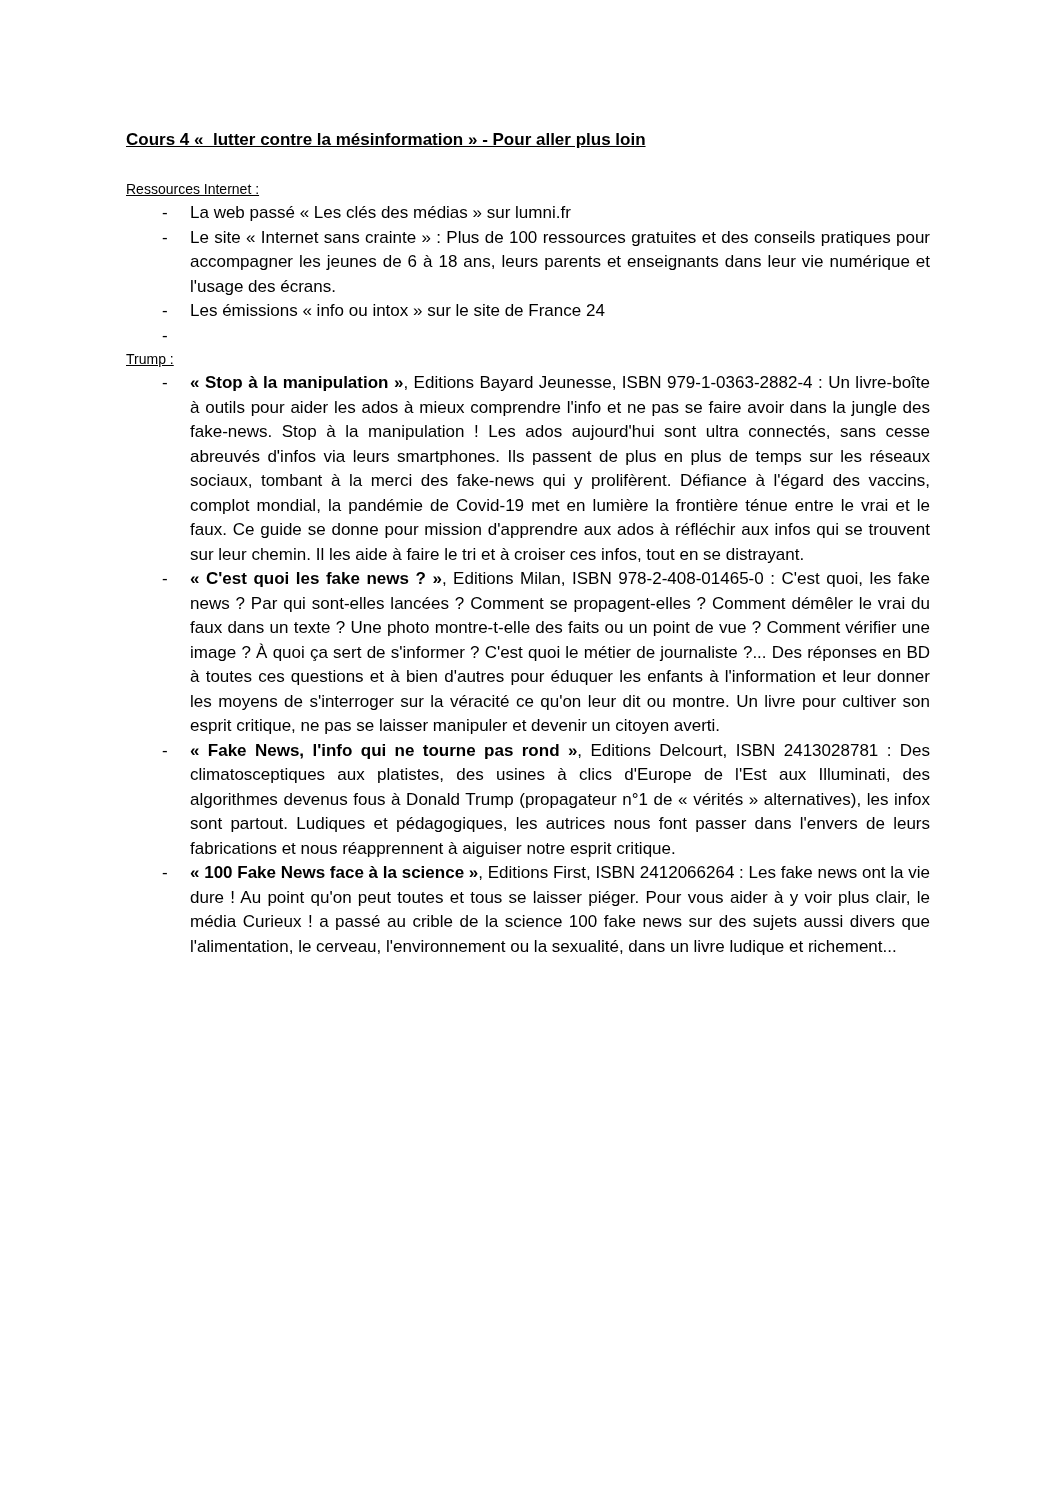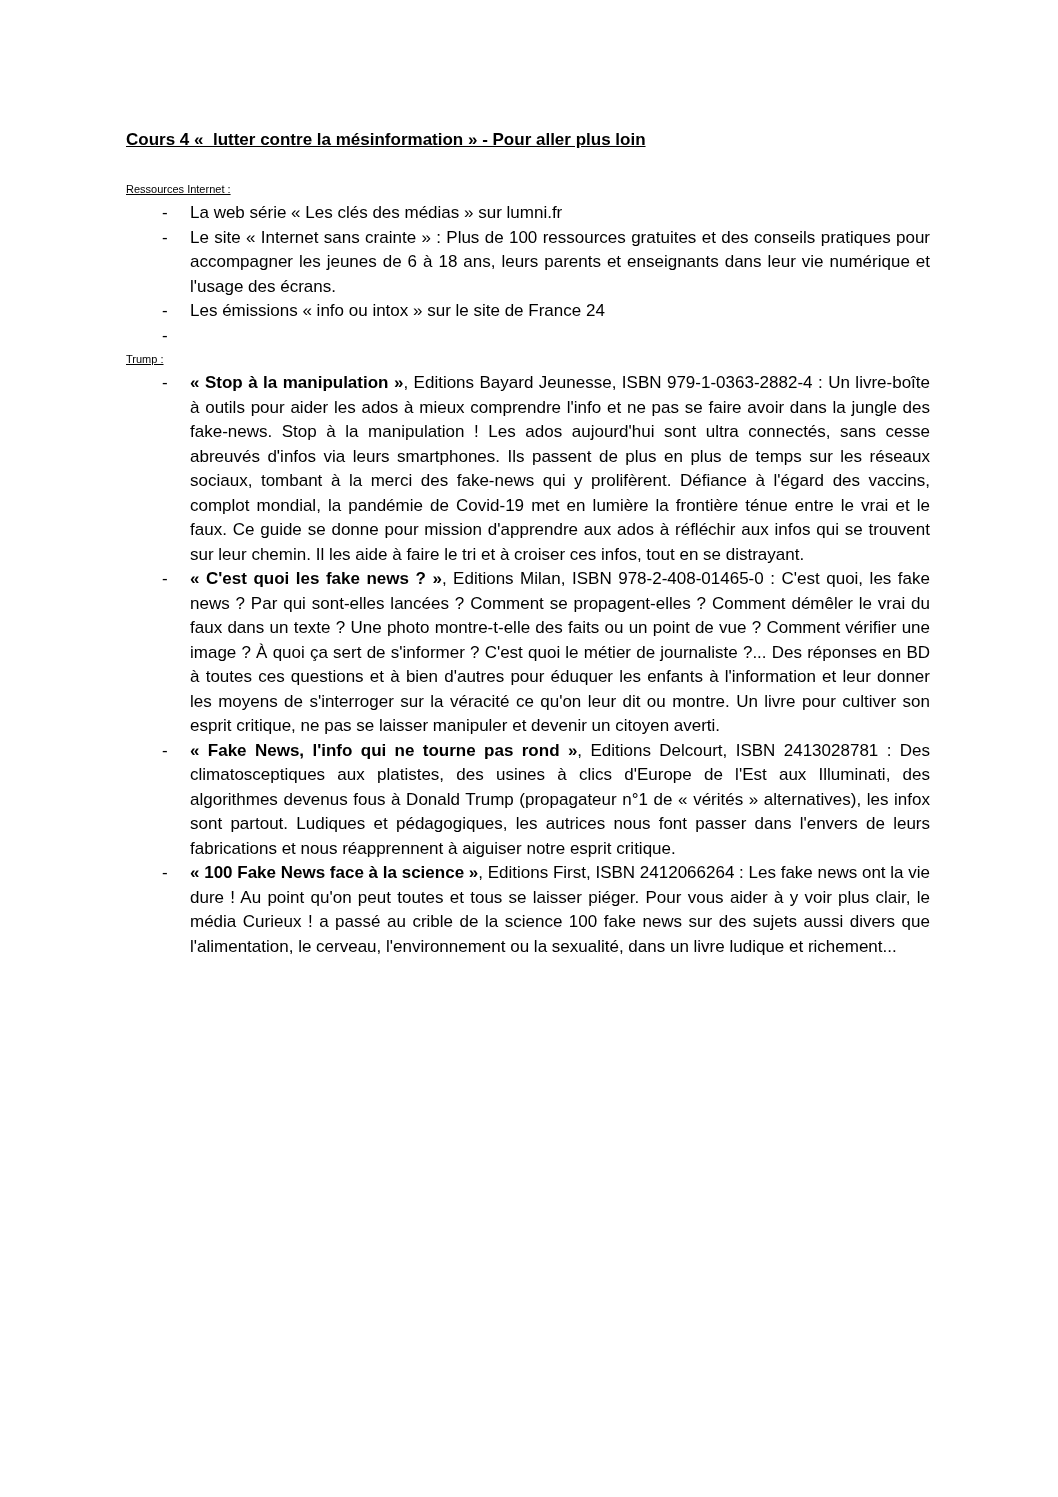--- a/index.html
+++ b/index.html
@@ -24,21 +24,21 @@
     font-weight: bold;
     text-decoration: underline;
     margin: 0 0 24px 0;
   }
   .section { margin: 0; }
   .section + .section { margin-top: 23px; }
   .section-heading {
     text-decoration: underline;
     margin: 0;
     font-weight: normal;
-    font-size: 11px;
+    font-size: 14px;
   }
   .list { margin: 0; }
   .li {
     position: relative;
     padding-left: 64px;
   }
   .li .marker {
     position: absolute;
     left: 36px;
     top: 0;
@@ -51,21 +51,21 @@
 
 <div class="page">
 
   <p class="doc-title">Cours 4 «&nbsp; lutter contre la mésinformation » - Pour aller plus loin</p>
 
   <div class="section">
     <p class="section-heading">Ressources Internet :</p>
     <div class="list">
       <div class="li">
         <span class="marker">-</span>
-        <span>La web série « Les clés des médias » sur lumni.fr</span>
+        <span>La web passé « Les clés des médias » sur lumni.fr</span>
       </div>
       <div class="li justify">
         <span class="marker">-</span>
         <span>Le site « Internet sans crainte » : Plus de 100 ressources gratuites et des conseils pratiques pour accompagner les jeunes de 6 à 18 ans, leurs parents et enseignants dans leur vie numérique et l'usage des écrans.</span>
       </div>
       <div class="li">
         <span class="marker">-</span>
         <span>Les émissions « info ou intox » sur le site de France 24</span>
       </div>
       <div class="li">

